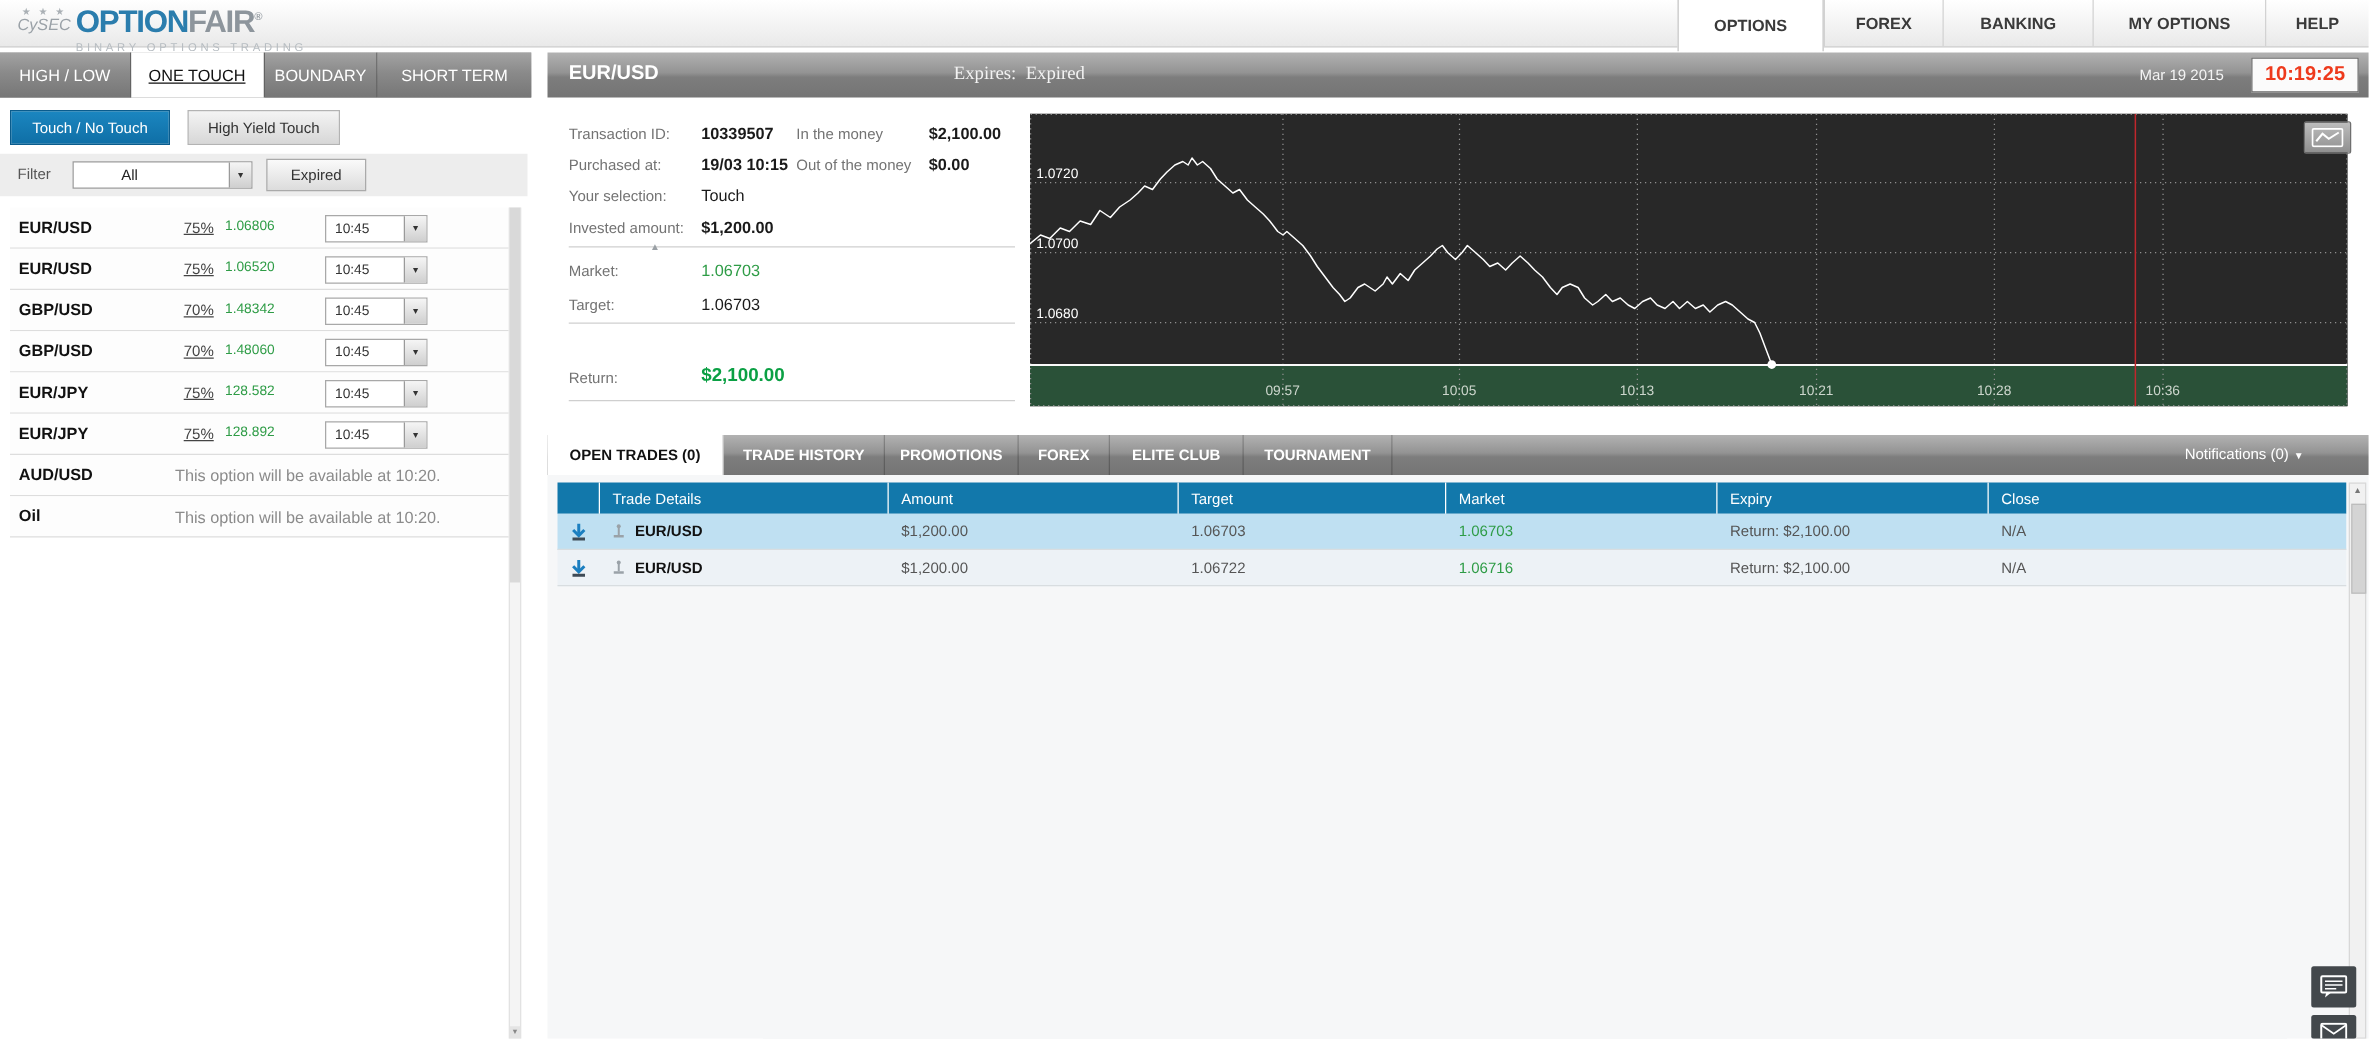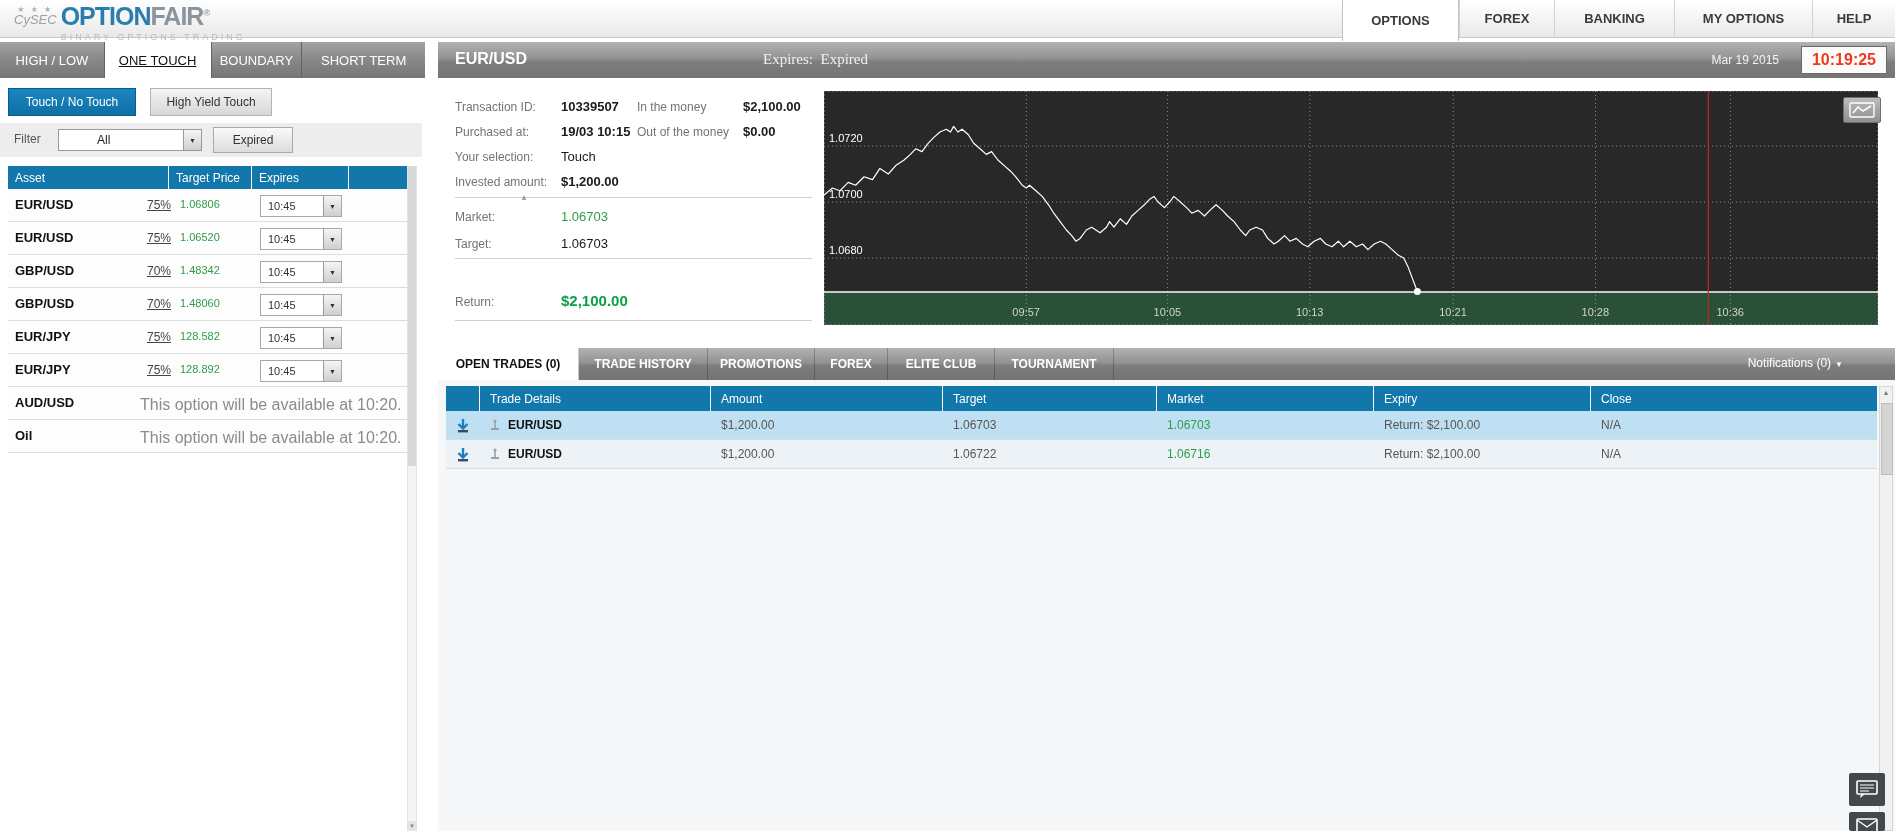--- a/index.html
+++ b/index.html
@@ -53,21 +53,21 @@
   .at-head{display:flex;height:23px;background:#1278ab;color:#fff;font-size:12px;}
   .at-head div{display:flex;align-items:center;padding-left:7px;border-right:1px solid #ffffff;box-sizing:border-box;}
   .ah1{width:161px;} .ah2{width:83px;} .ah3{width:97px;} .ah4{width:58px;border-right:none!important;}
   .arow{position:relative;height:32px;border-bottom:1px solid #ddd;background:#fdfdfd;}
   .a-name{position:absolute;left:7px;top:8px;font-size:13px;font-weight:bold;color:#111;}
   .a-pct{position:absolute;left:105px;top:9px;width:58px;text-align:right;font-size:12px;color:#444;text-decoration:underline;}
   .a-target{position:absolute;left:172px;top:9px;font-size:11px;color:#2e9c46;}
   .a-select{position:absolute;left:252px;top:6px;width:80px;height:20px;background:#fff;
     border:1px solid #a8a8a8;font-size:11px;color:#333;cursor:pointer;}
   .a-select .val{position:absolute;left:7px;top:4px;}
-  .a-msg{position:absolute;left:132px;top:9px;font-size:16px;color:#8b8b8b;}
+  .a-msg{position:absolute;left:132px;top:9px;font-size:13px;color:#8b8b8b;}
   .side-scroll{position:absolute;left:407px;top:166px;width:8px;height:665px;background:#f4f4f4;
     border-left:1px solid #e2e2e2;border-right:1px solid #e2e2e2;}
   .side-scroll .thumb{position:absolute;left:0;top:0;width:100%;height:300px;background:#d9d9d9;cursor:pointer;}
   .side-scroll .sbtn{position:absolute;left:0;bottom:0;width:100%;height:10px;font-size:6px;color:#888;
     display:flex;align-items:center;justify-content:center;background:#e4e4e4;cursor:pointer;}
   
   .main-head{position:absolute;left:438px;top:42px;width:1457px;height:36px;}
   .mh-title{position:absolute;left:17px;top:8px;font-size:16px;font-weight:bold;color:#fff;}
   .mh-exp{position:absolute;left:325px;top:9px;font-size:15px;color:#f2f2f2;font-family:"Liberation Serif",serif;}
   .mh-date{position:absolute;right:116px;top:11px;font-size:12px;color:#f4f4f4;}
@@ -150,26 +150,20 @@
 <div class="filterbar">
   <div class="flabel">Filter</div>
   <div class="fselect">
     <span class="val">All</span>
     <span class="selbtn">▼</span>
   </div>
   <div class="btn-adv">Expired</div>
 </div>
 
 <div class="asset-table">
-  <div class="at-head">
-    <div class="ah1">Asset</div>
-    <div class="ah2">Target Price</div>
-    <div class="ah3">Expires</div>
-    <div class="ah4"></div>
-  </div>
 
   <div class="arow">
     <span class="a-name">EUR/USD</span>
     <span class="a-pct">75%</span>
     <span class="a-target">1.06806</span>
     <div class="a-select">
         <span class="val">10:45</span>
         <span class="selbtn">▼</span>
       </div>
   </div>

